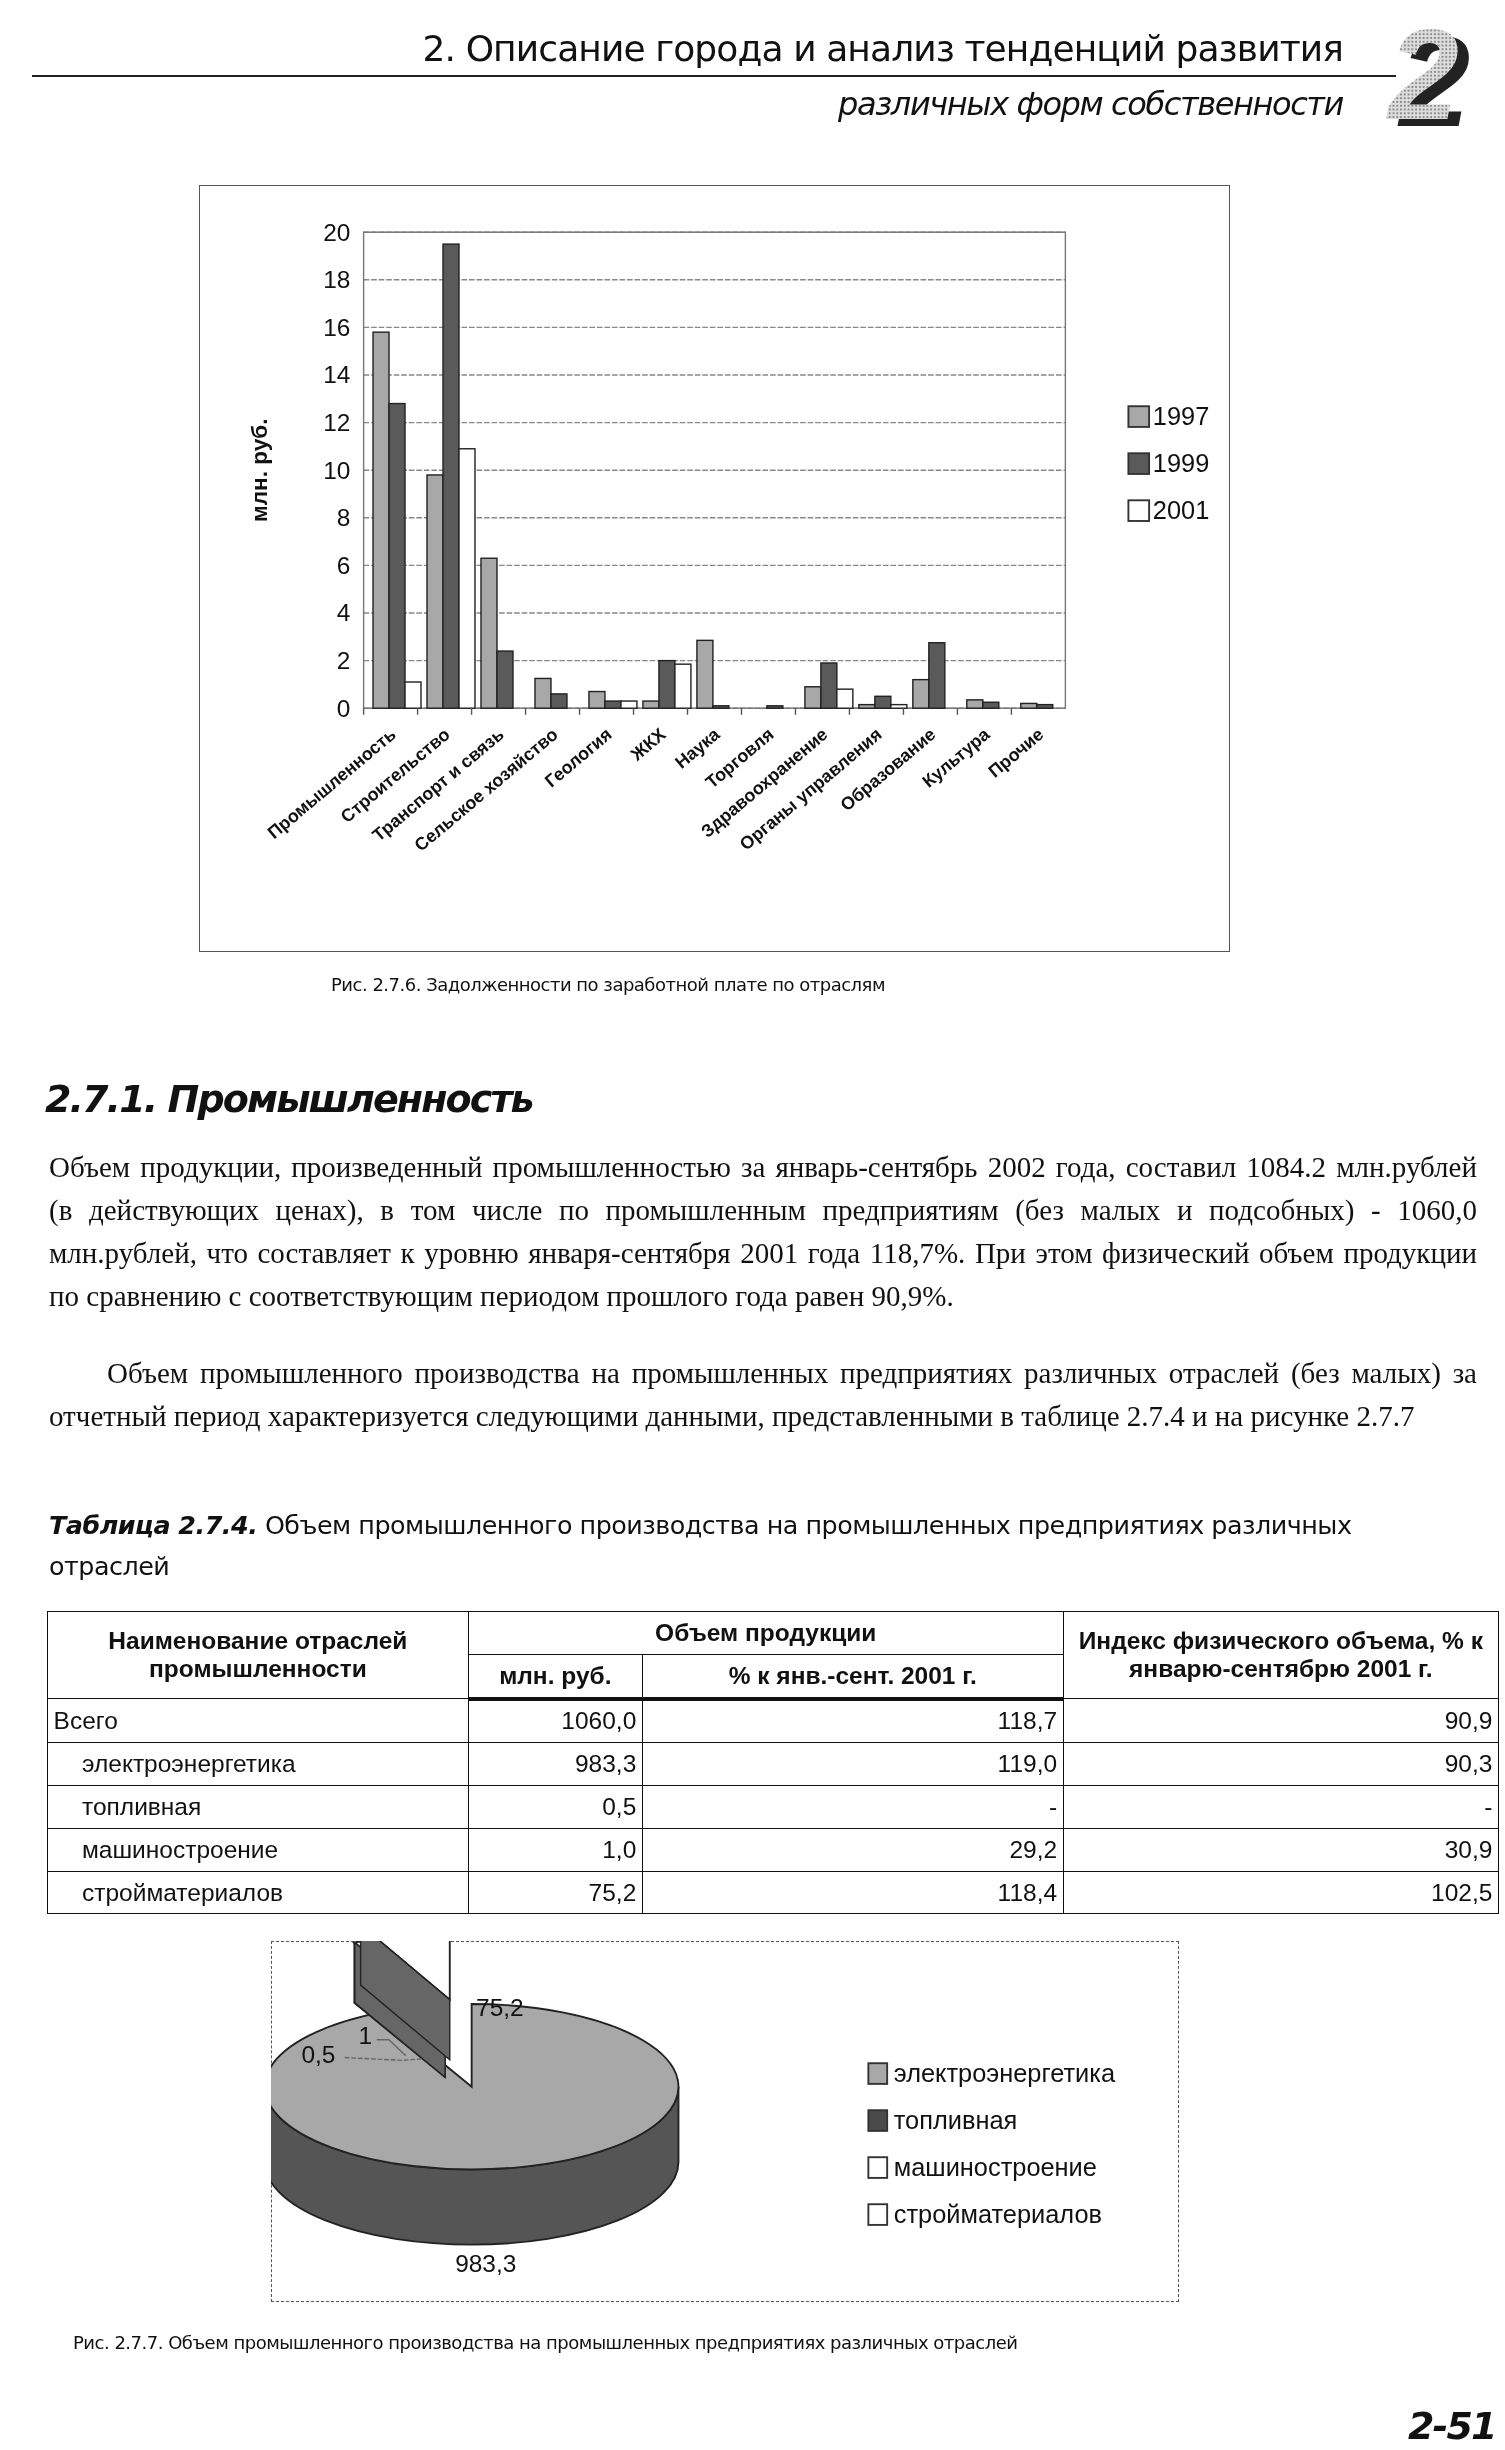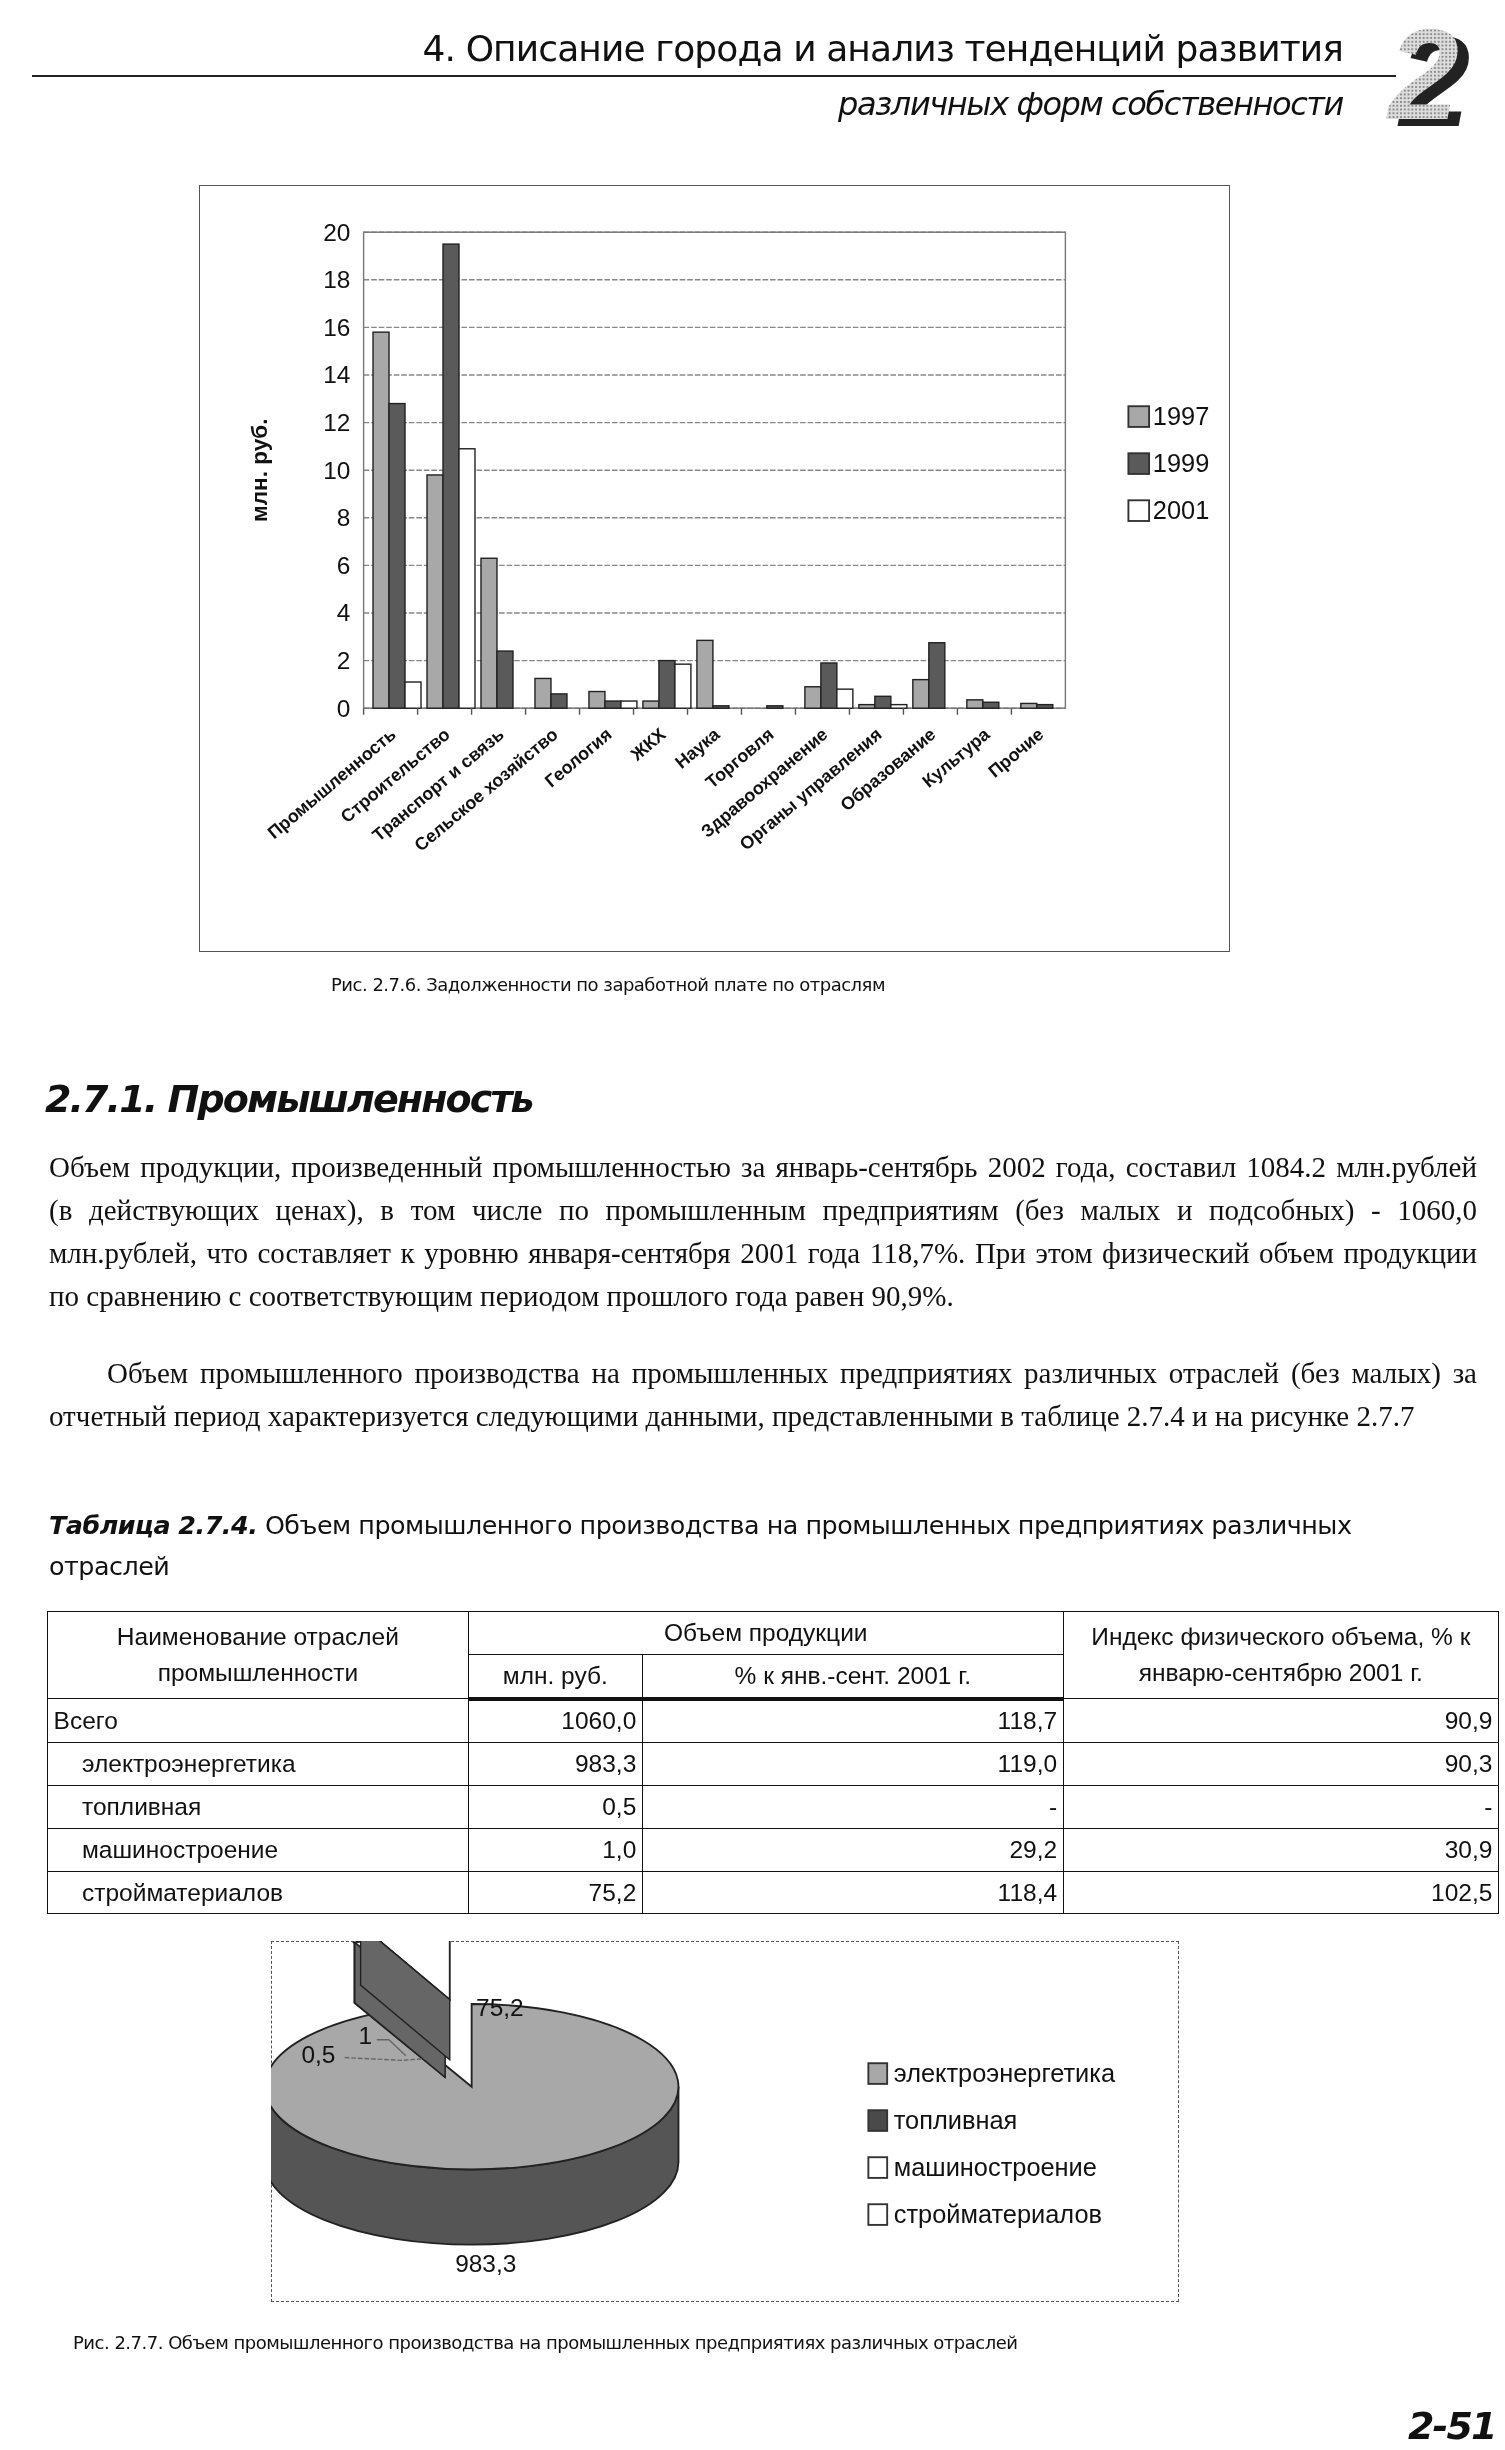--- a/index.html
+++ b/index.html
@@ -11,32 +11,32 @@
   .chap-logo { left:1369px; top:21px; width:113px; height:113px; }
   .chart-box { left:199px; top:185px; width:1031px; height:767px; border:0.9px solid #555; box-sizing:border-box; }
   .fig-caption { font-size:18px; font-family:"DejaVu Sans", sans-serif; white-space:nowrap; letter-spacing:-0.5px; }
   .sec-heading { left:45px; top:1077px; font-size:38px; font-weight:bold; font-style:italic; font-family:"DejaVu Sans", sans-serif; letter-spacing:-1.9px; }
   .para { left:49px; width:1428px; font-family:"Liberation Serif", serif; font-size:29px; line-height:43px; text-align:justify; }
   .para.indent { text-indent:58px; }
   .tbl-caption { left:49px; top:1505px; width:1317px; font-family:"DejaVu Sans", sans-serif; font-size:25.4px; line-height:41px; letter-spacing:-0.5px; }
   .tbl-caption .lab { font-style:italic; font-weight:bold; }
   table.data { position:absolute; left:47px; top:1611px; width:1452px; border-collapse:collapse; font-family:"Liberation Sans", sans-serif; font-size:24.5px; }
   table.data td, table.data th { border:1.9px solid #111; padding:1.9px 5.6px; font-weight:normal; height:38px; }
-  table.data thead th { text-align:center; line-height:36px; }
+  table.data thead th { text-align:center; line-height:28px;font-weight:bold; }
   table.data thead tr:last-child th { border-bottom:4.7px solid #111; }
   table.data td.num { text-align:right; }
   table.data td.name.sub { padding-left:34px; }
   .pie-box { left:271px; top:1941px; width:908px; height:361px; border:0.9px dashed #555; box-sizing:border-box; }
   .page-num { left:1364px; top:2404px; font-size:38px; font-weight:bold; font-style:italic; font-family:"DejaVu Sans", sans-serif; letter-spacing:-1.9px;margin-left:44px; }
   svg text { font-family:"Liberation Sans", sans-serif; }
 </style>
 </head>
 <body>
 
-<div class="abs hdr1">4.  Описание города и анализ тенденций развития</div>
+<div class="abs hdr1">2.  Описание города и анализ тенденций развития</div>
 <div class="abs hdr-rule"></div>
 <div class="abs hdr2">
   <div>различных форм собственности</div>
 </div>
 <svg class="abs chap-logo" viewBox="0 0 120 120">
   <defs>
     <pattern id="dots" width="4" height="4" patternUnits="userSpaceOnUse">
       <rect width="4" height="4" fill="#ddd"></rect>
         <circle cx="2" cy="2" r="1.1" fill="#777"></circle>
     </pattern>

